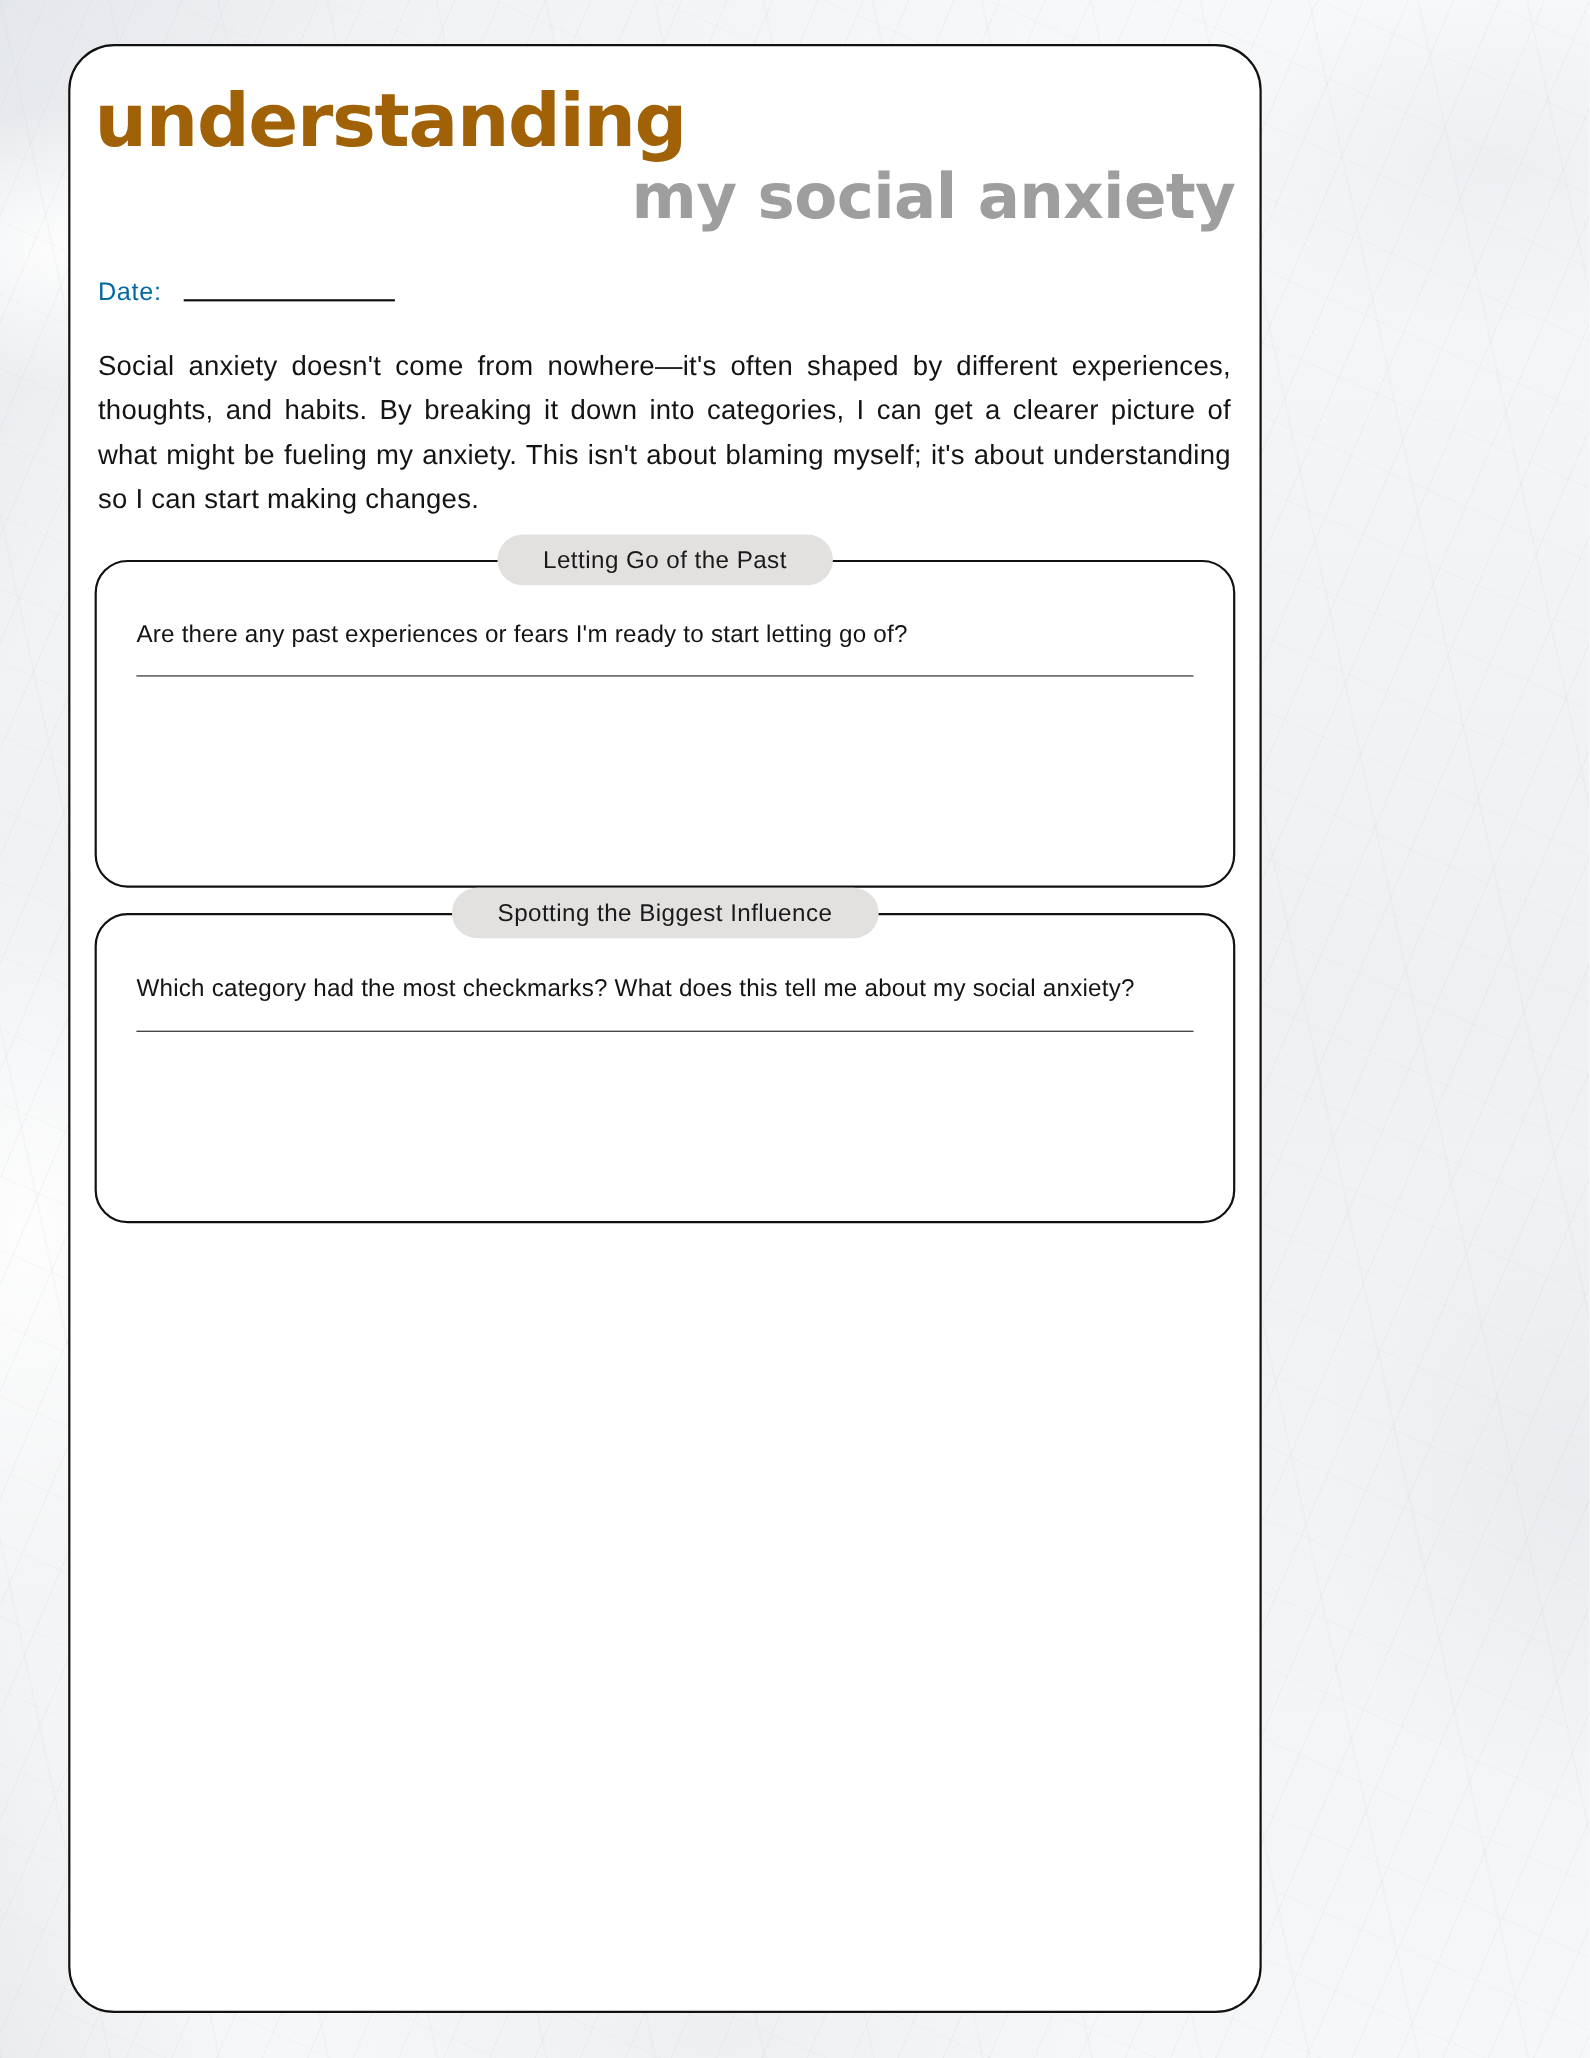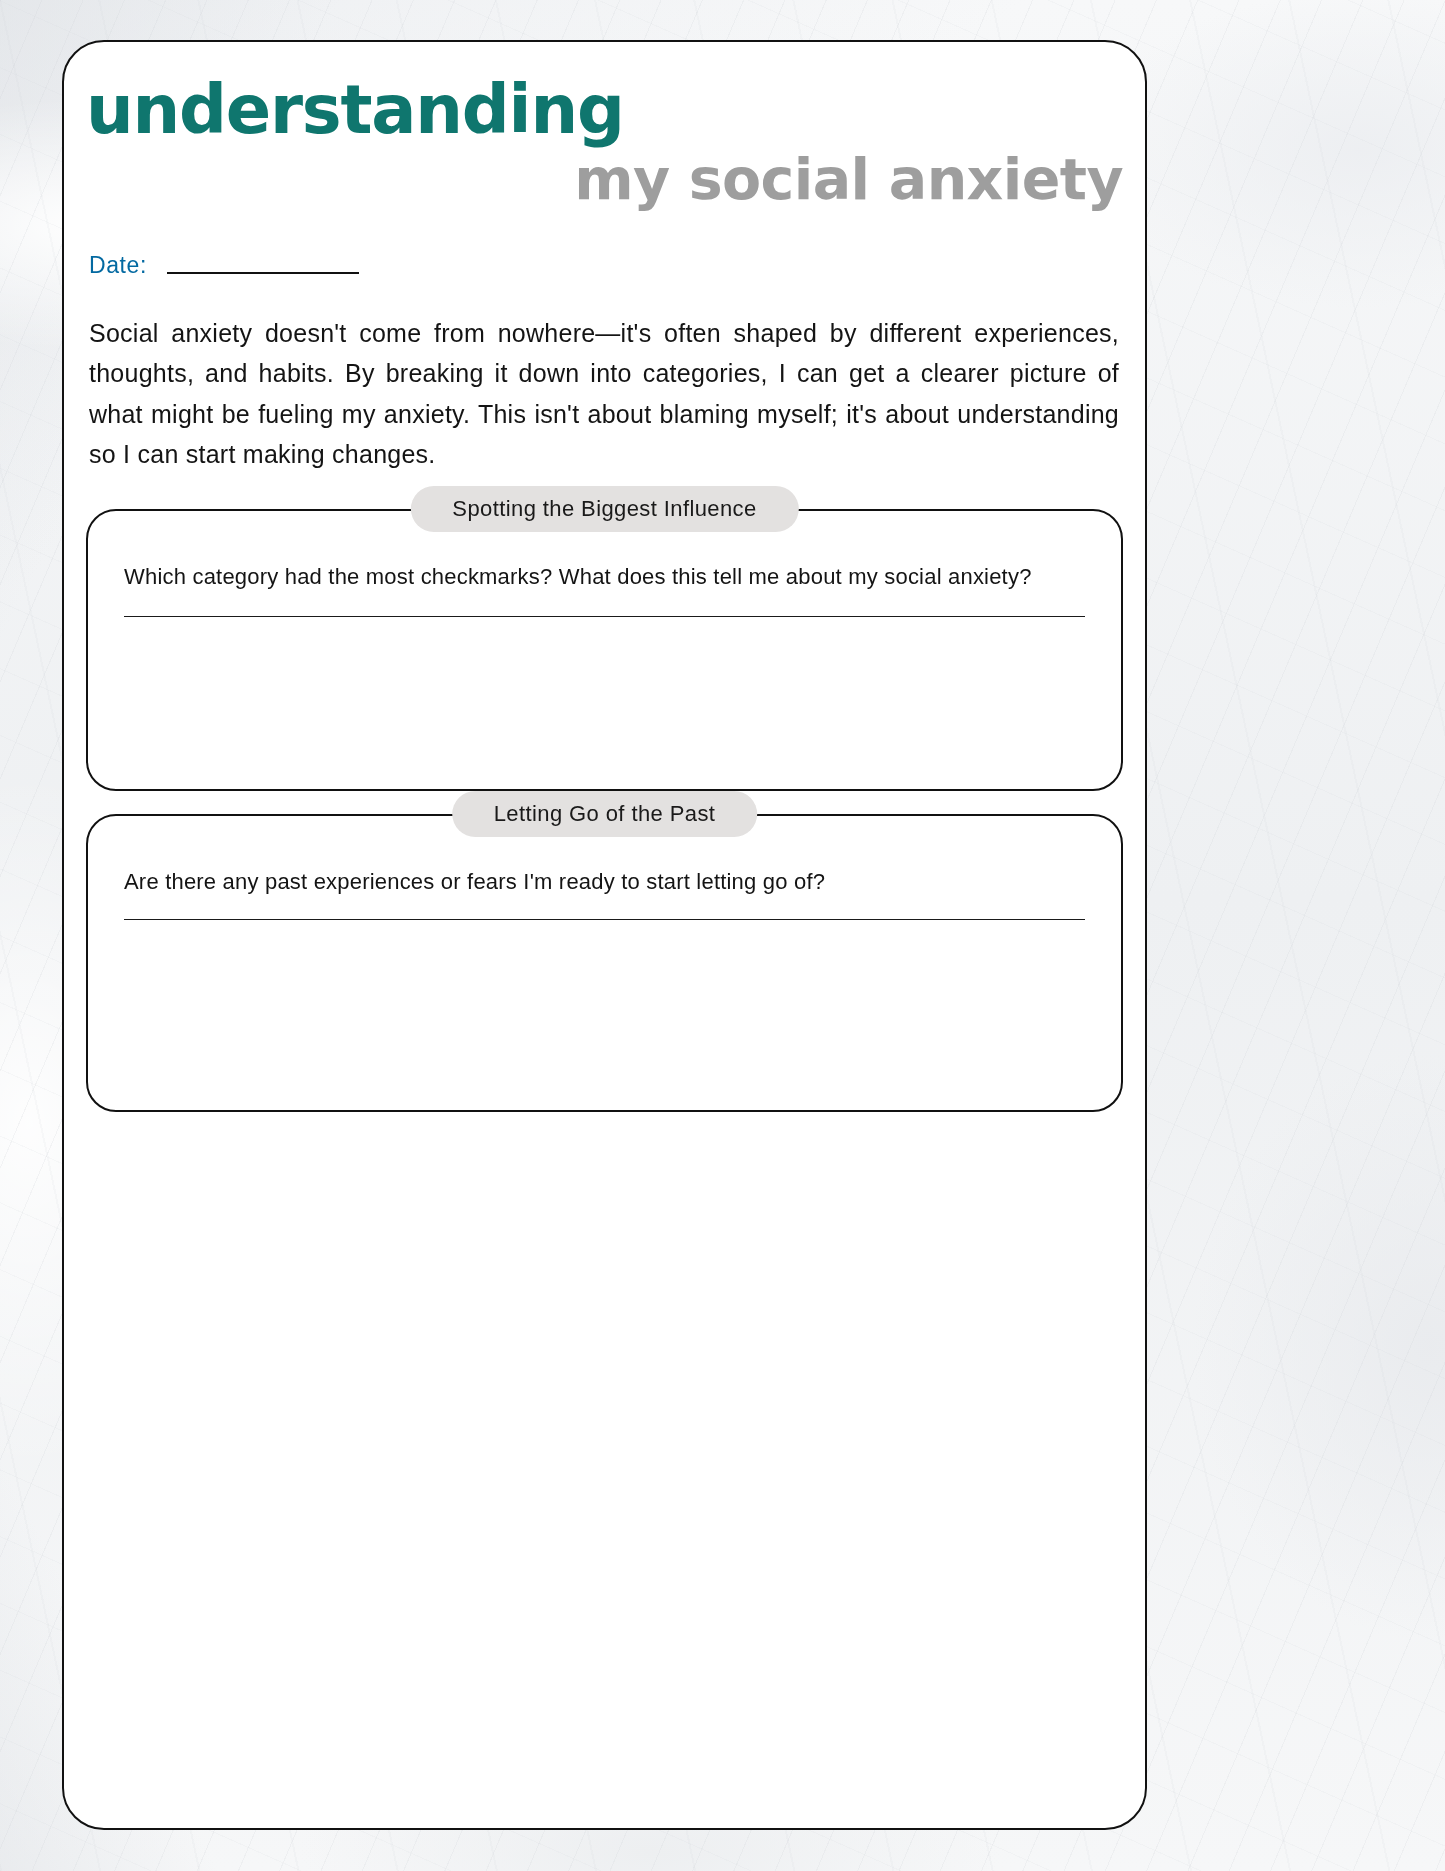--- a/index.html
+++ b/index.html
@@ -63,21 +63,21 @@
   }
 
   
   .title-block { padding-top: 36px; padding-left: 0; }
   .title-main {
     font-family: "DejaVu Sans", sans-serif;
     font-weight: 700;
     font-size: 67px;
     line-height: 0.98;
     letter-spacing: -1.2px;
-    color: #0f766e;
+    color: #a16207;
     margin: 0;
     white-space: nowrap;
   }
   .title-sub {
     font-family: "DejaVu Sans", sans-serif;
     font-weight: 700;
     font-size: 57px;
     line-height: 1.05;
     letter-spacing: -0.6px;
     color: #9e9e9e;
@@ -190,31 +190,31 @@
     <div class="date-row">
       <span class="date-label">Date:</span>
       <span class="date-line"></span>
     </div>
 
     <p class="intro">Social anxiety doesn't come from nowhere—it's often shaped by different experiences, thoughts, and habits. By breaking it down into categories, I can get a clearer picture of what might be fueling my anxiety. This isn't about blaming myself; it's about understanding so I can start making changes.</p>
 
     <div class="sections">
 
       <div class="section">
+        <div class="section-pill">Letting Go of the Past</div>
+        <div class="section-card h2">
+          <p class="section-question single">Are there any past experiences or fears I'm ready to start letting go of?</p>
+          <div class="answer-line tight"></div>
+        </div>
+      </div>
+
+      <div class="section">
         <div class="section-pill">Spotting the Biggest Influence</div>
         <div class="section-card h1">
           <p class="section-question">Which category had the most checkmarks? What does this tell me about my social anxiety?</p>
           <div class="answer-line"></div>
         </div>
       </div>
 
-      <div class="section">
-        <div class="section-pill">Letting Go of the Past</div>
-        <div class="section-card h2">
-          <p class="section-question single">Are there any past experiences or fears I'm ready to start letting go of?</p>
-          <div class="answer-line tight"></div>
-        </div>
-      </div>
-
 
     </div>
   </div>
 </div>
 
 </body></html>

